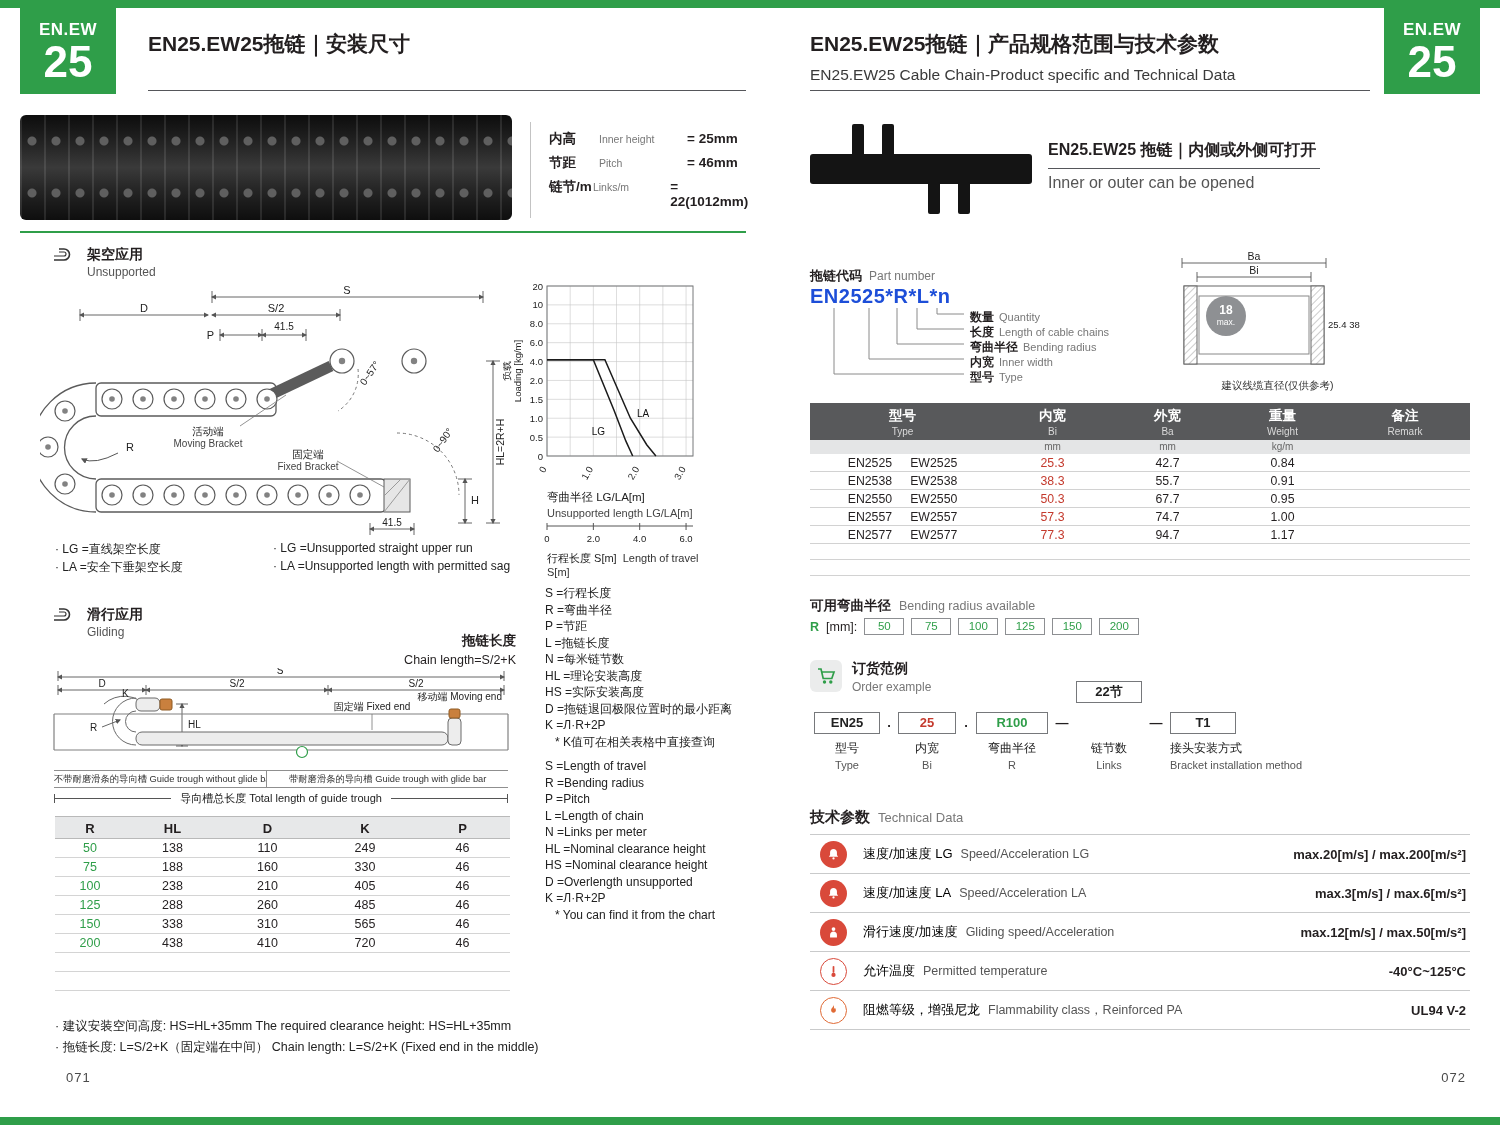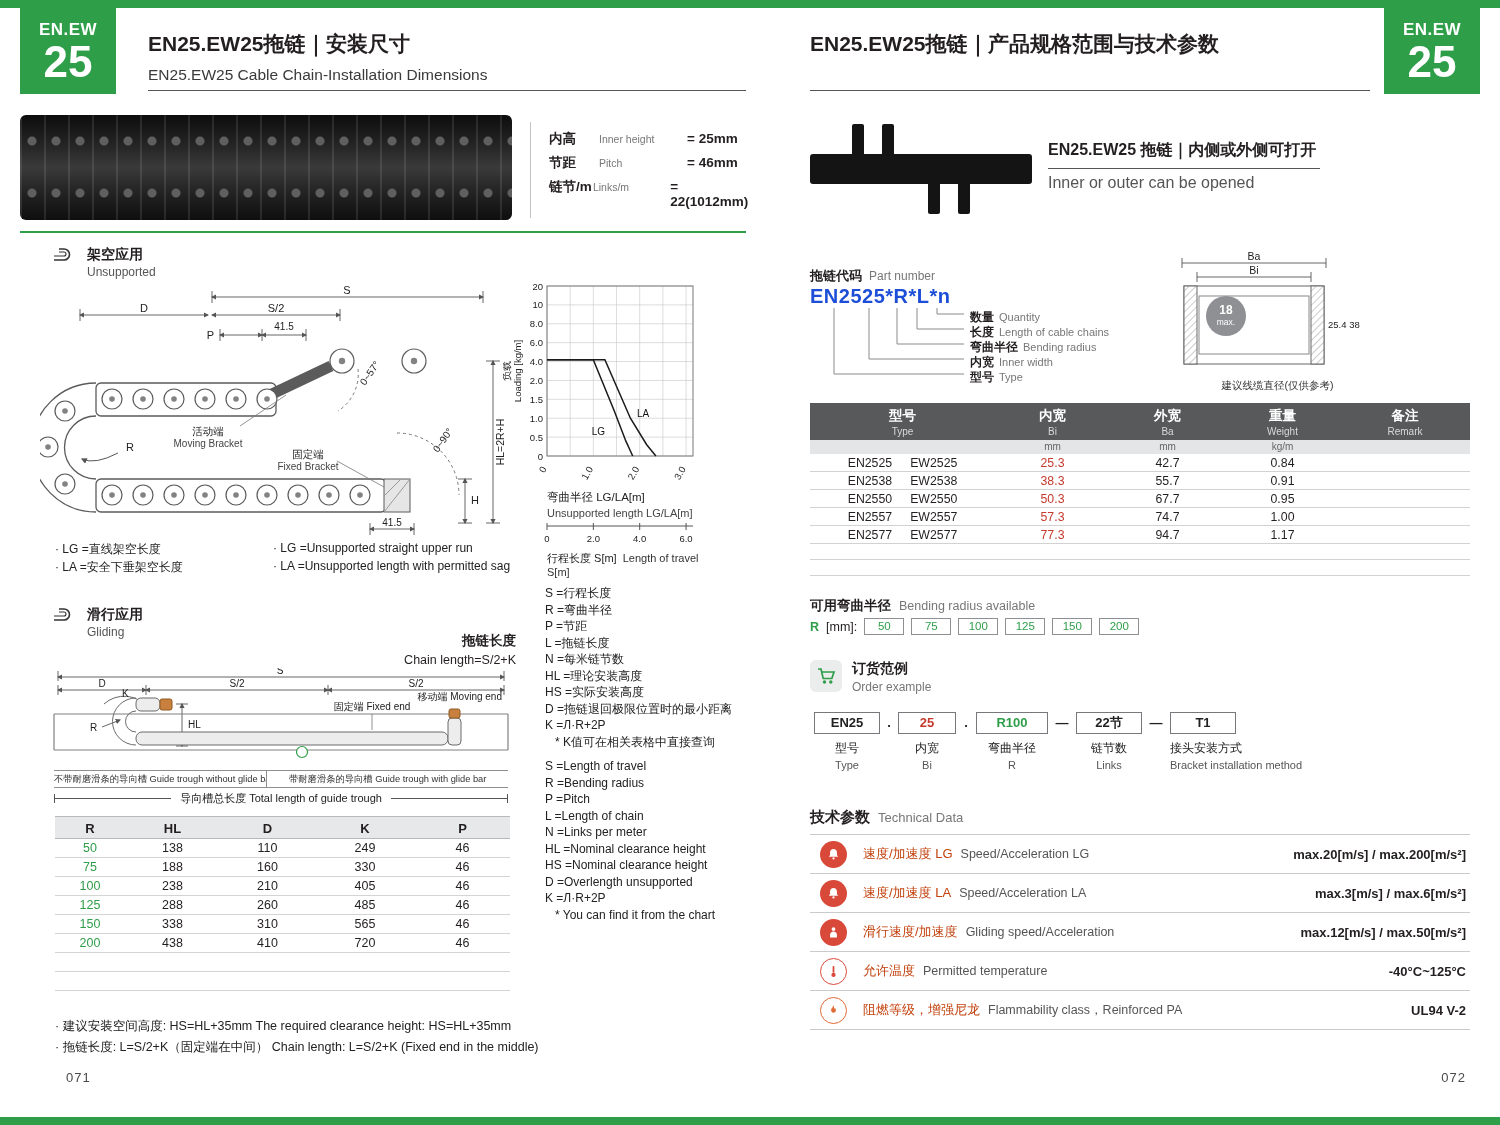--- a/index.html
+++ b/index.html
@@ -116,21 +116,21 @@
 
   .tech-head-zh { font-size:15px; font-weight:bold; }
   .tech-head-en { font-size:13px; color:#777; margin-left:8px; }
   .techlist { border-top:1px solid #c9cacb; }
   .techrow { display:flex; align-items:center; height:39px; border-bottom:1px solid #c9cacb; }
   .ticon { width:27px; height:27px; border-radius:50%; margin:0 16px 0 10px; flex:0 0 auto;
     display:flex; align-items:center; justify-content:center; }
   .ticon.solid-red { background:#d9493a; }
   .ticon.ring-red { background:#fff; border:1.5px solid #d9493a; }
   .ticon.ring-orange { background:#fff; border:1.5px solid #e06a35; }
-  .t-zh { font-size:13px; color:#c2410c; }
+  .t-zh { font-size:13px; color:#000000; }
   .t-en { font-size:12.5px; color:#555; margin-left:8px; }
   .t-val { margin-left:auto; margin-right:4px; font-weight:bold; font-size:13px; }
 
   .cap1-zh { font-size:11.5px; color:#222; margin:6px 0 0 44px; }
   .cap1-en { font-size:11px; color:#444; margin:2px 0 2px 44px; }
   .cap2 { font-size:11px; color:#222; margin-left:44px; }
   .cap2 .c2en { margin-left:6px; color:#333; }
 </style>
 </head>
 <body>
@@ -142,21 +142,20 @@
   <div class="b-series">EN.EW</div>
   <div class="b-size">25</div>
 </div>
 <div class="abs badge" style="left:1384px;top:8px;">
   <div class="b-series">EN.EW</div>
   <div class="b-size">25</div>
 </div>
 
 <div class="abs" style="left:148px;top:30px;width:600px;">
   <div class="title-zh">EN25.EW25拖链｜安装尺寸</div>
-  <div class="title-en">EN25.EW25 Cable Chain-Installation Dimensions</div>
 </div>
 <div class="abs rule" style="left:148px;top:90px;width:598px;"></div>
 
 <div class="abs chain-photo" style="left:20px;top:115px;width:492px;height:105px;"></div>
 <div class="abs vdiv" style="left:530px;top:122px;height:96px;"></div>
 <div class="abs" style="left:549px;top:130px;width:200px;">
   <div class="spec-row">
     <span class="spec-zh">内高</span>
     <span class="spec-en">Inner height</span>
     <span class="spec-val">= 25mm</span>
@@ -530,20 +529,21 @@
 </div>
 
 <div class="abs footnotes" style="left:55px;top:1016px;">
   <div>· 建议安装空间高度: HS=HL+35mm  The required clearance height: HS=HL+35mm</div>
   <div>· 拖链长度: L=S/2+K（固定端在中间）  Chain length: L=S/2+K (Fixed end in the middle)</div>
 </div>
 <div class="abs pagenum" style="left:66px;top:1070px;">071</div>
 
 <div class="abs" style="left:810px;top:30px;width:600px;">
   <div class="title-zh">EN25.EW25拖链｜产品规格范围与技术参数</div>
+  <div class="title-en">EN25.EW25 Cable Chain-Product specific and Technical Data</div>
 </div>
 <div class="abs rule" style="left:810px;top:90px;width:560px;"></div>
 
 <div class="abs cross-photo" style="left:810px;top:118px;width:230px;height:100px;">
   <div class="pin" style="left:42px;top:6px;"></div>
   <div class="pin" style="left:72px;top:6px;"></div>
   <div class="body"></div>
   <div class="pin" style="left:118px;top:64px;"></div>
   <div class="pin" style="left:148px;top:64px;"></div>
 </div>
@@ -709,21 +709,21 @@
   <div style="font-size:14px;font-weight:bold;">订货范例</div>
   <div style="font-size:12px;color:#777;margin-top:2px;">Order example</div>
 </div>
 
 <div class="abs obox" style="left:814px;top:712px;width:66px;">EN25</div>
 <div class="abs osep" style="left:882px;top:712px;width:14px;">.</div>
 <div class="abs obox red" style="left:898px;top:712px;width:58px;">25</div>
 <div class="abs osep" style="left:958px;top:712px;width:16px;">.</div>
 <div class="abs obox green" style="left:976px;top:712px;width:72px;">R100</div>
 <div class="abs osep" style="left:1050px;top:712px;width:24px;">—</div>
-<div class="abs obox" style="left:1076px;top:712px;width:66px;">22节</div>
+<div class="abs obox" style="left:1076px;top:681px;width:66px;">22节</div>
 <div class="abs osep" style="left:1144px;top:712px;width:24px;">—</div>
 <div class="abs obox" style="left:1170px;top:712px;width:66px;">T1</div>
 
 <div class="abs olab" style="left:814px;top:740px;width:66px;">
   <div class="ol-zh">型号</div>
     <div class="ol-en">Type</div>
 </div>
 <div class="abs olab" style="left:898px;top:740px;width:58px;">
   <div class="ol-zh">内宽</div>
     <div class="ol-en">Bi</div>

